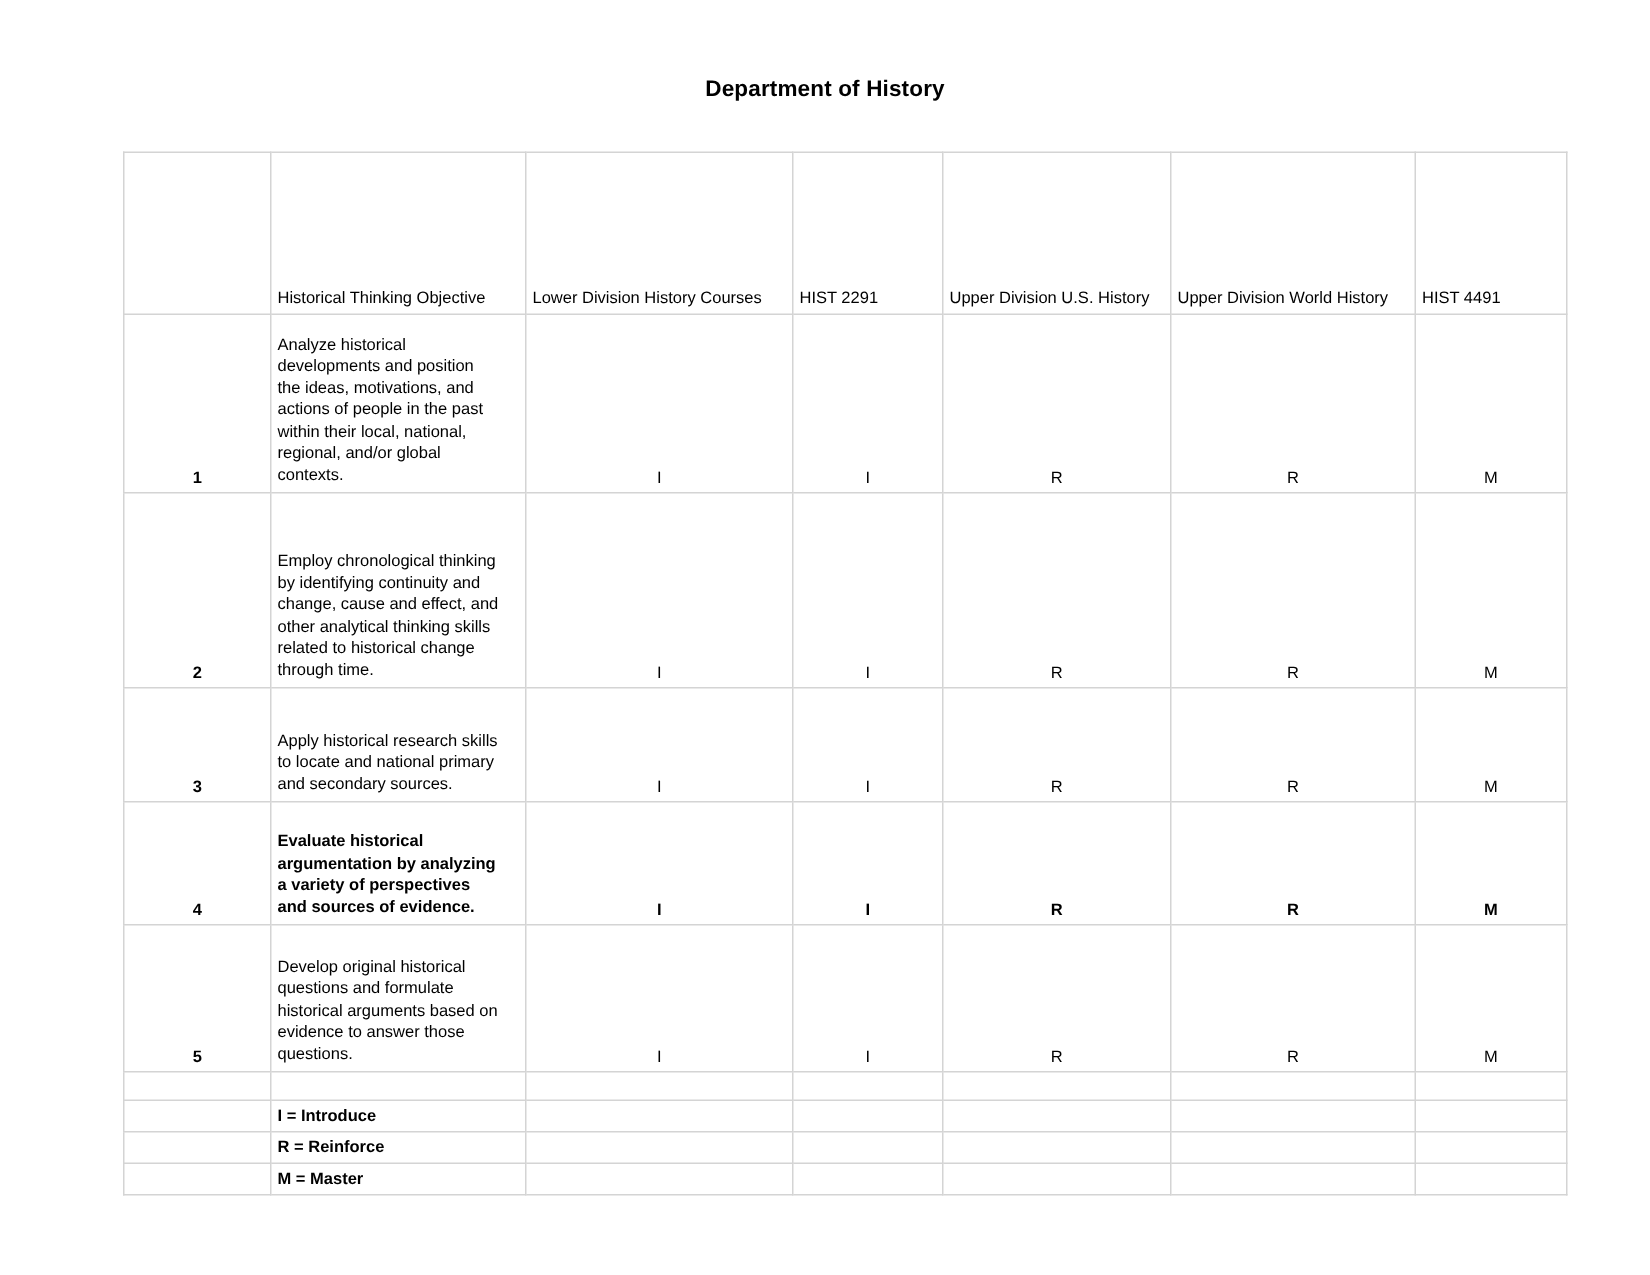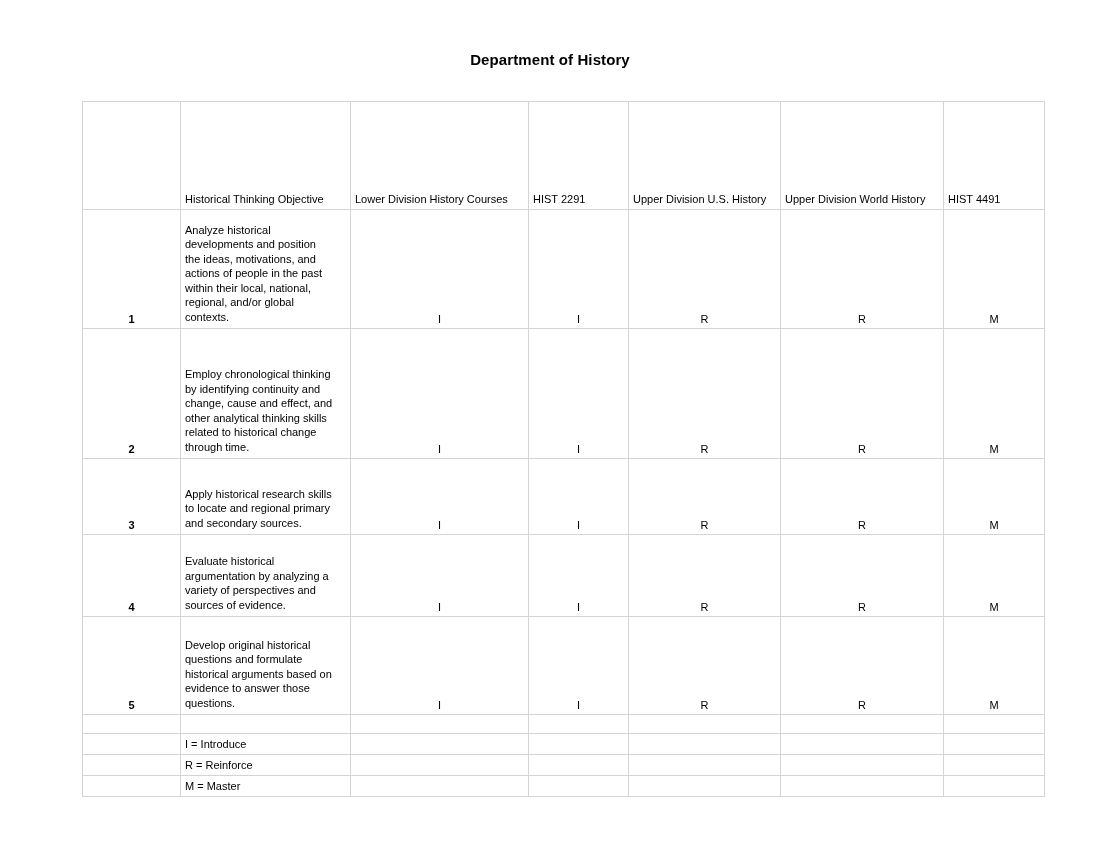--- a/index.html
+++ b/index.html
@@ -101,28 +101,28 @@
     line-height: 14.5px;
   }
   td.mark-cell {
     text-align: center;
     padding: 0 0 3px 0;
   }
 
   tr.r1 td { height: 108px; }
   tr.r2 td { height: 119px; }
   tr.r3 td { height: 65px;  }
-  tr.r4 td { height: 71px;  }
+  tr.r4 td { height: 71px; font-weight: bold;  }
   tr.r5 td { height: 87px;  }
 
   
   tr.spacer-row td { height: 18px; }
   tr.legend-row td { height: 20px; }
   td.legend-cell {
-    font-weight: normal;
+    font-weight: bold;
     vertical-align: middle;
     padding: 0 0 0 4px;
   }
   td.blank-cell { }
 </style>
 </head>
 <body>
 
 <div class="page">
 
@@ -167,21 +167,21 @@
         <td class="obj-cell">Employ chronological thinking by identifying continuity and change, cause and effect, and other analytical thinking skills related to historical change through time.</td>
         <td class="mark-cell">I</td>
         <td class="mark-cell">I</td>
         <td class="mark-cell">R</td>
         <td class="mark-cell">R</td>
         <td class="mark-cell">M</td>
       </tr>
 
       <tr class="obj-row r3">
         <td class="num-cell">3</td>
-        <td class="obj-cell">Apply historical research skills to locate and regional primary and secondary sources.</td>
+        <td class="obj-cell">Apply historical research skills to locate and national primary and secondary sources.</td>
         <td class="mark-cell">I</td>
         <td class="mark-cell">I</td>
         <td class="mark-cell">R</td>
         <td class="mark-cell">R</td>
         <td class="mark-cell">M</td>
       </tr>
 
       <tr class="obj-row r4">
         <td class="num-cell">4</td>
         <td class="obj-cell">Evaluate historical argumentation by analyzing a variety of perspectives and sources of evidence.</td>

